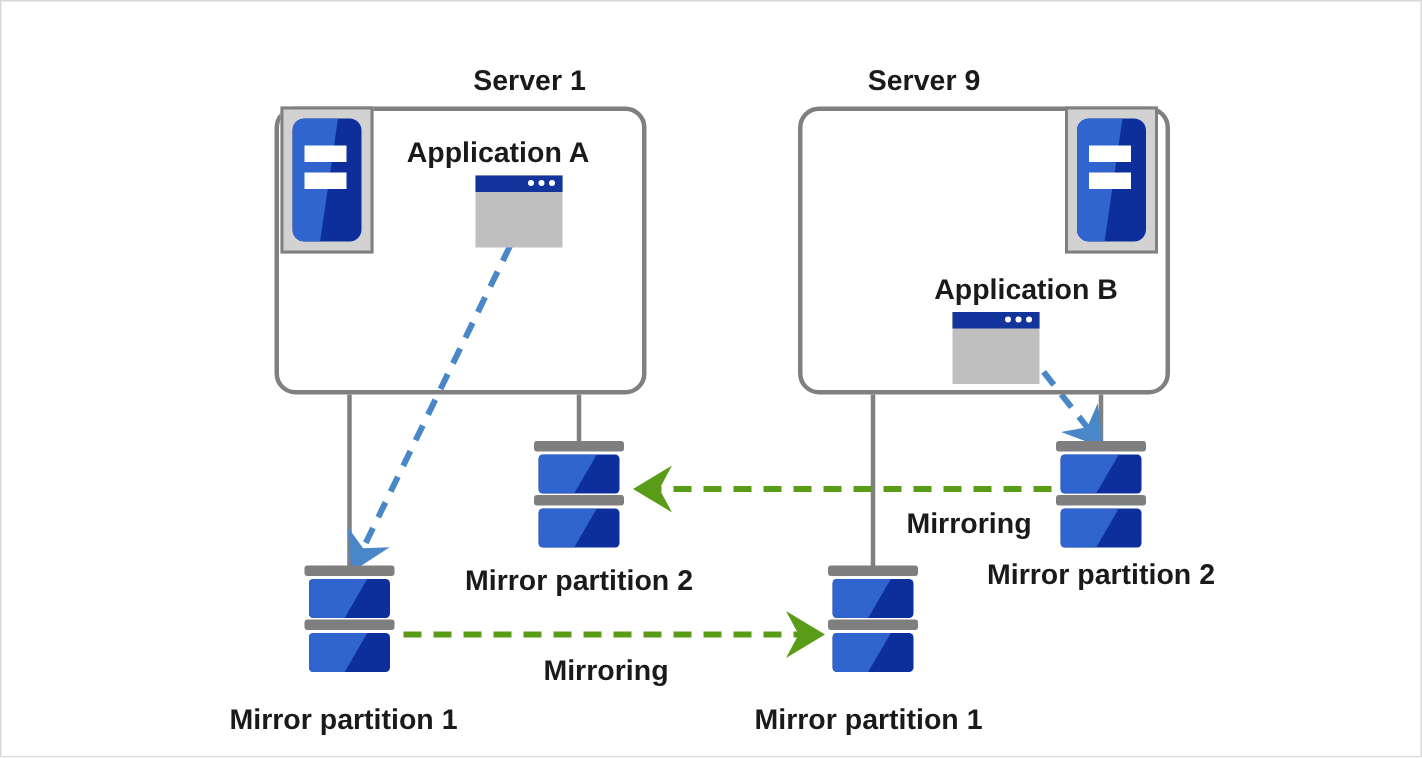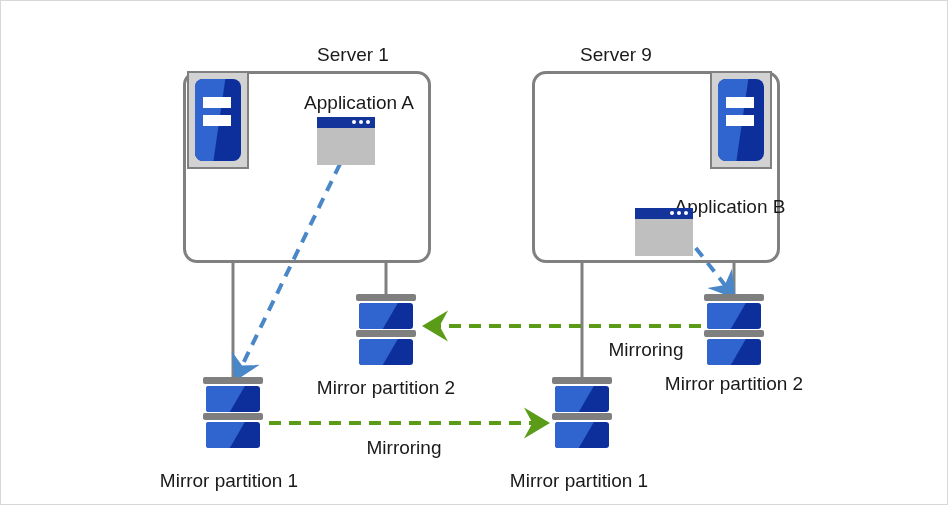--- a/index.html
+++ b/index.html
@@ -26,20 +26,21 @@
     width: 948px;
     height: 505px;
   }
   .txt {
     position: absolute;
     color: #1a1a1a;
     font-size: 19px;
     line-height: 1;
     white-space: nowrap;
     font-family: "Liberation Sans", sans-serif;
+    font-weight: bold;
   }
   .txt.center {
     transform: translateX(-50%);
   }
 
   
   .server-box {
     position: absolute;
     border: 3px solid #808080;
     border-radius: 14px;
@@ -180,42 +181,42 @@
 
   <div class="server-box" style="left:182px; top:70px; width:248px; height:192px;"></div>
 
   <div class="server-icon" style="left:186px; top:70px;">
     <div class="body">
       <div class="bar b1"></div>
       <div class="bar b2"></div>
     </div>
   </div>
 
-  <div class="txt center" style="left:358px; top:92px;">Application A</div>
+  <div class="txt center" style="left:331px; top:92px;">Application A</div>
 
   <div class="app-icon" style="left:316px; top:116px;">
     <div class="titlebar">
       <span class="dot d1"></span>
       <span class="dot d2"></span>
       <span class="dot d3"></span>
     </div>
   </div>
 
   <div class="txt center" style="left:615px; top:44px;">Server 9</div>
 
   <div class="server-box" style="left:531px; top:70px; width:248px; height:192px;"></div>
 
   <div class="server-icon" style="left:709px; top:70px;">
     <div class="body">
       <div class="bar b1"></div>
       <div class="bar b2"></div>
     </div>
   </div>
 
-  <div class="txt center" style="left:683px; top:196px;margin-left:46px;">Application B</div>
+  <div class="txt center" style="left:683px; top:183px;">Application B</div>
 
   <div class="app-icon" style="left:634px; top:207px;">
     <div class="titlebar">
       <span class="dot d1"></span>
       <span class="dot d2"></span>
       <span class="dot d3"></span>
     </div>
   </div>
 
   <div class="disk" style="left:355px; top:293px;">

